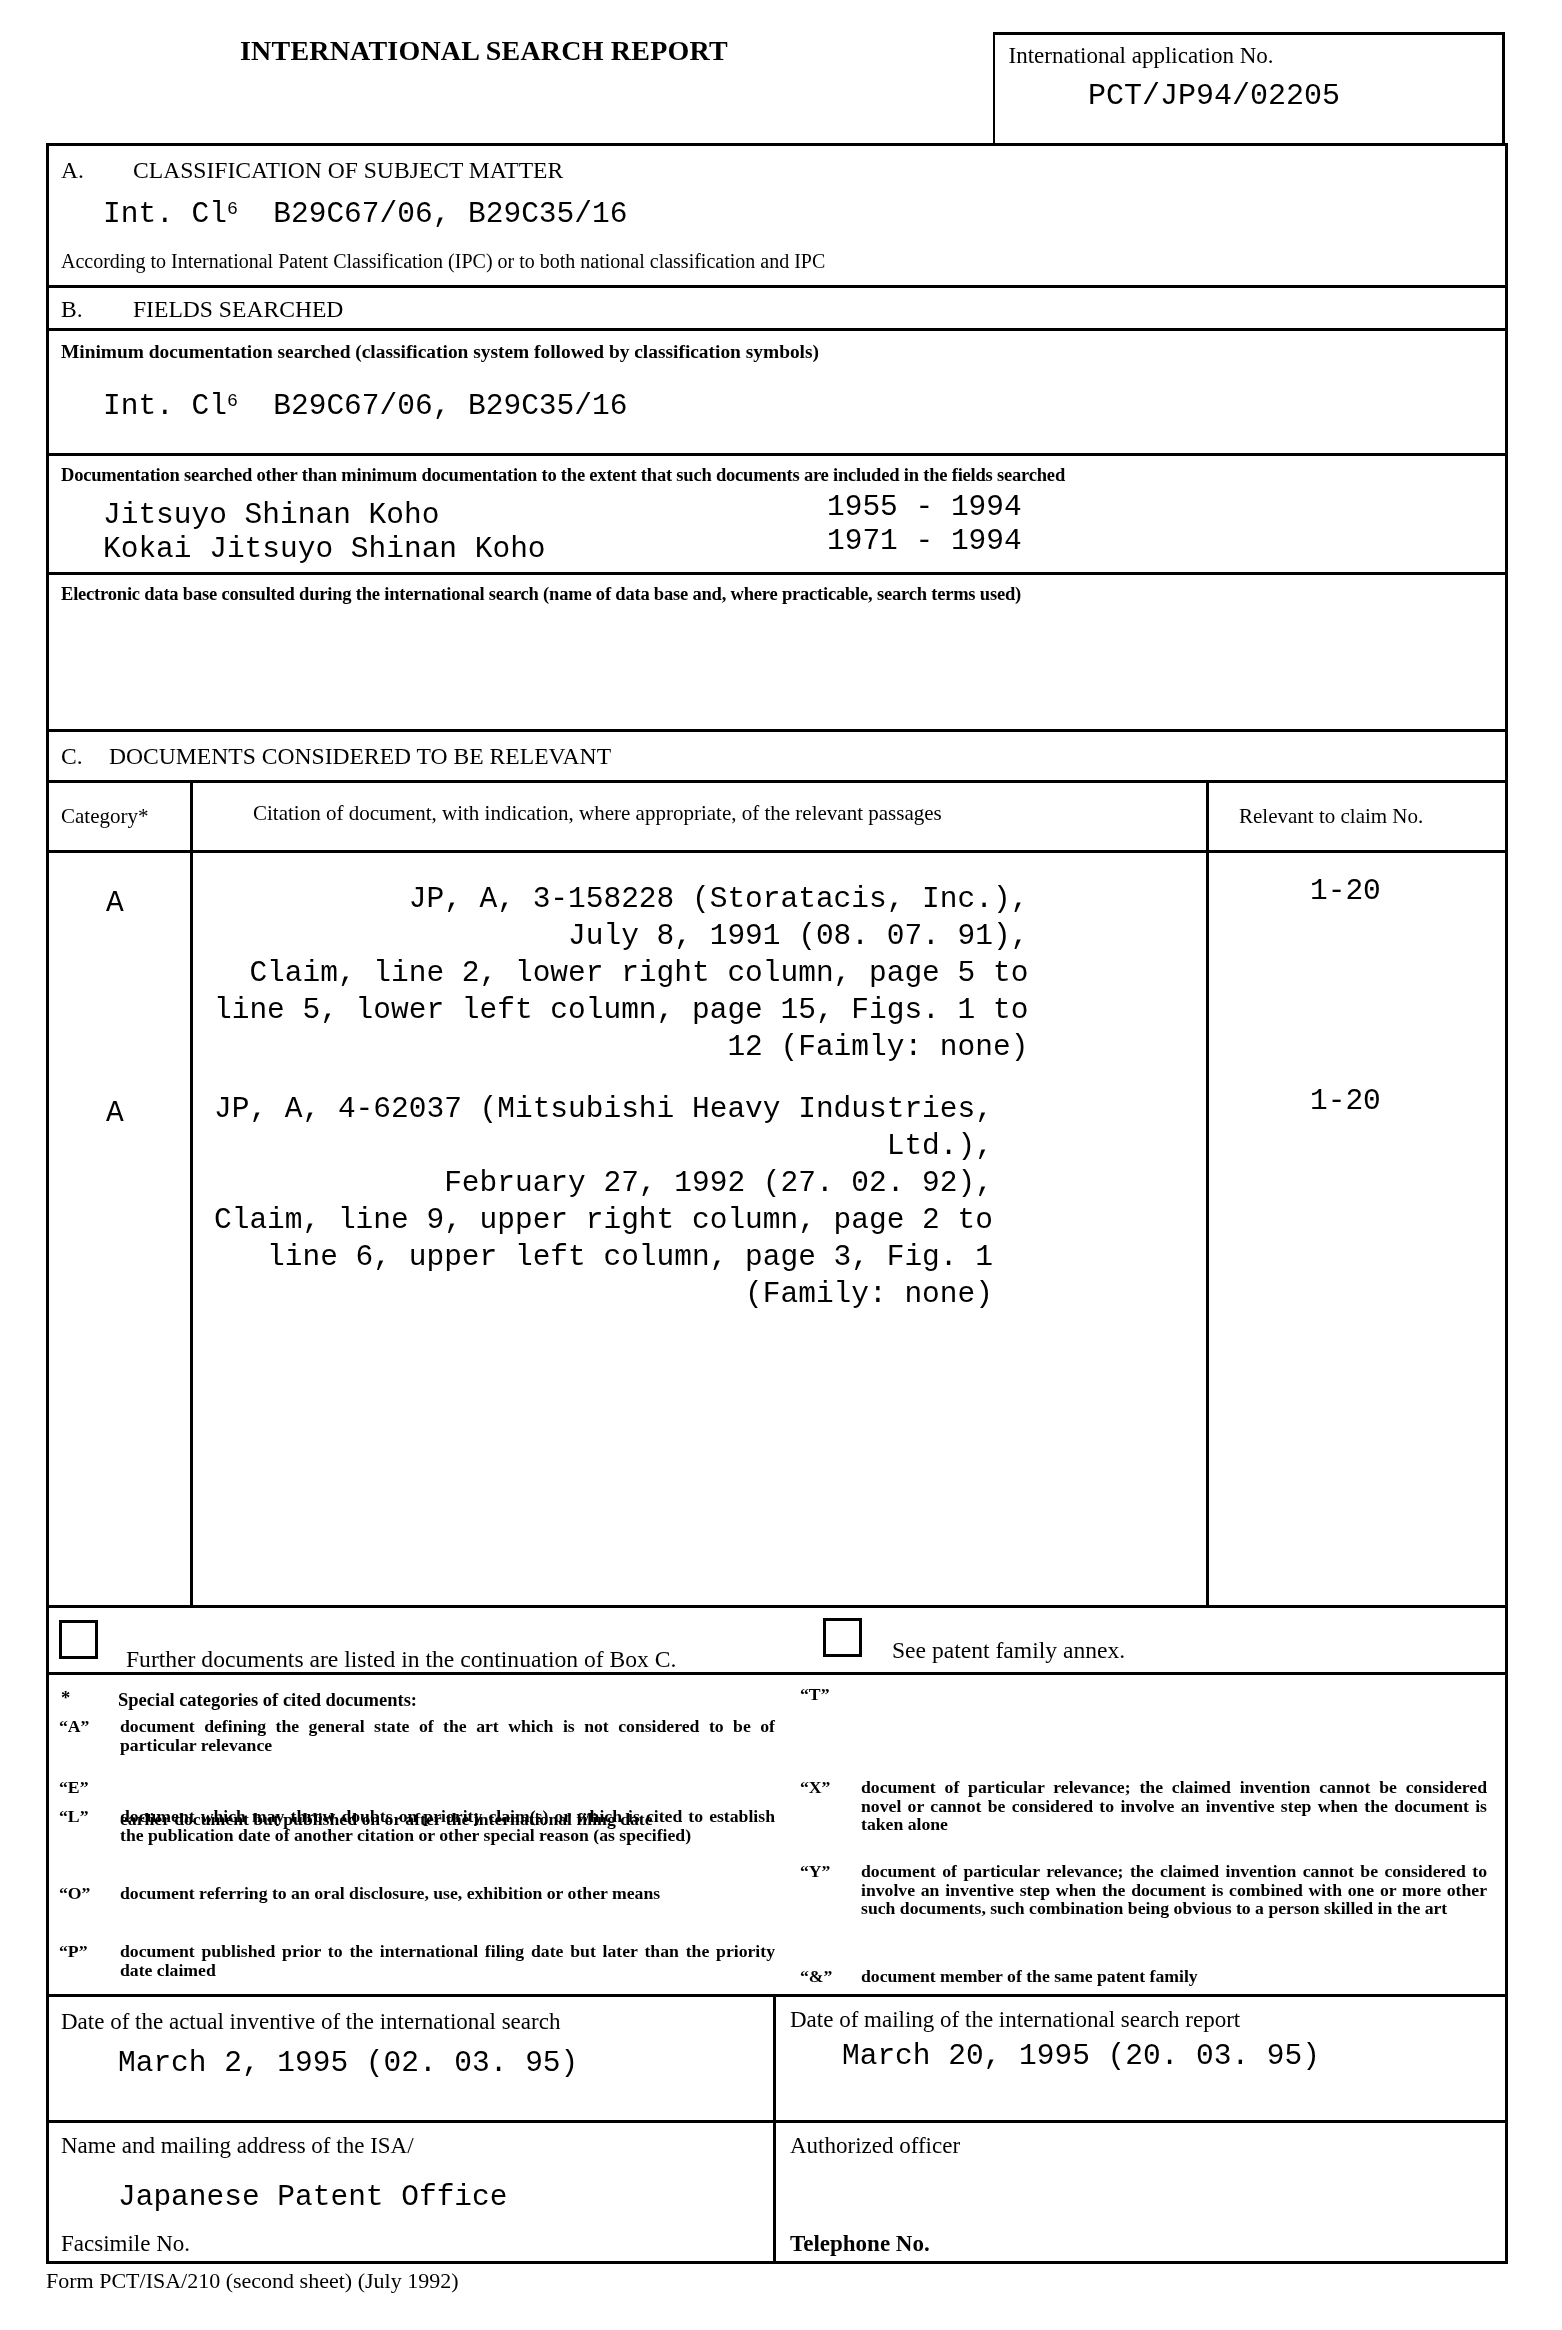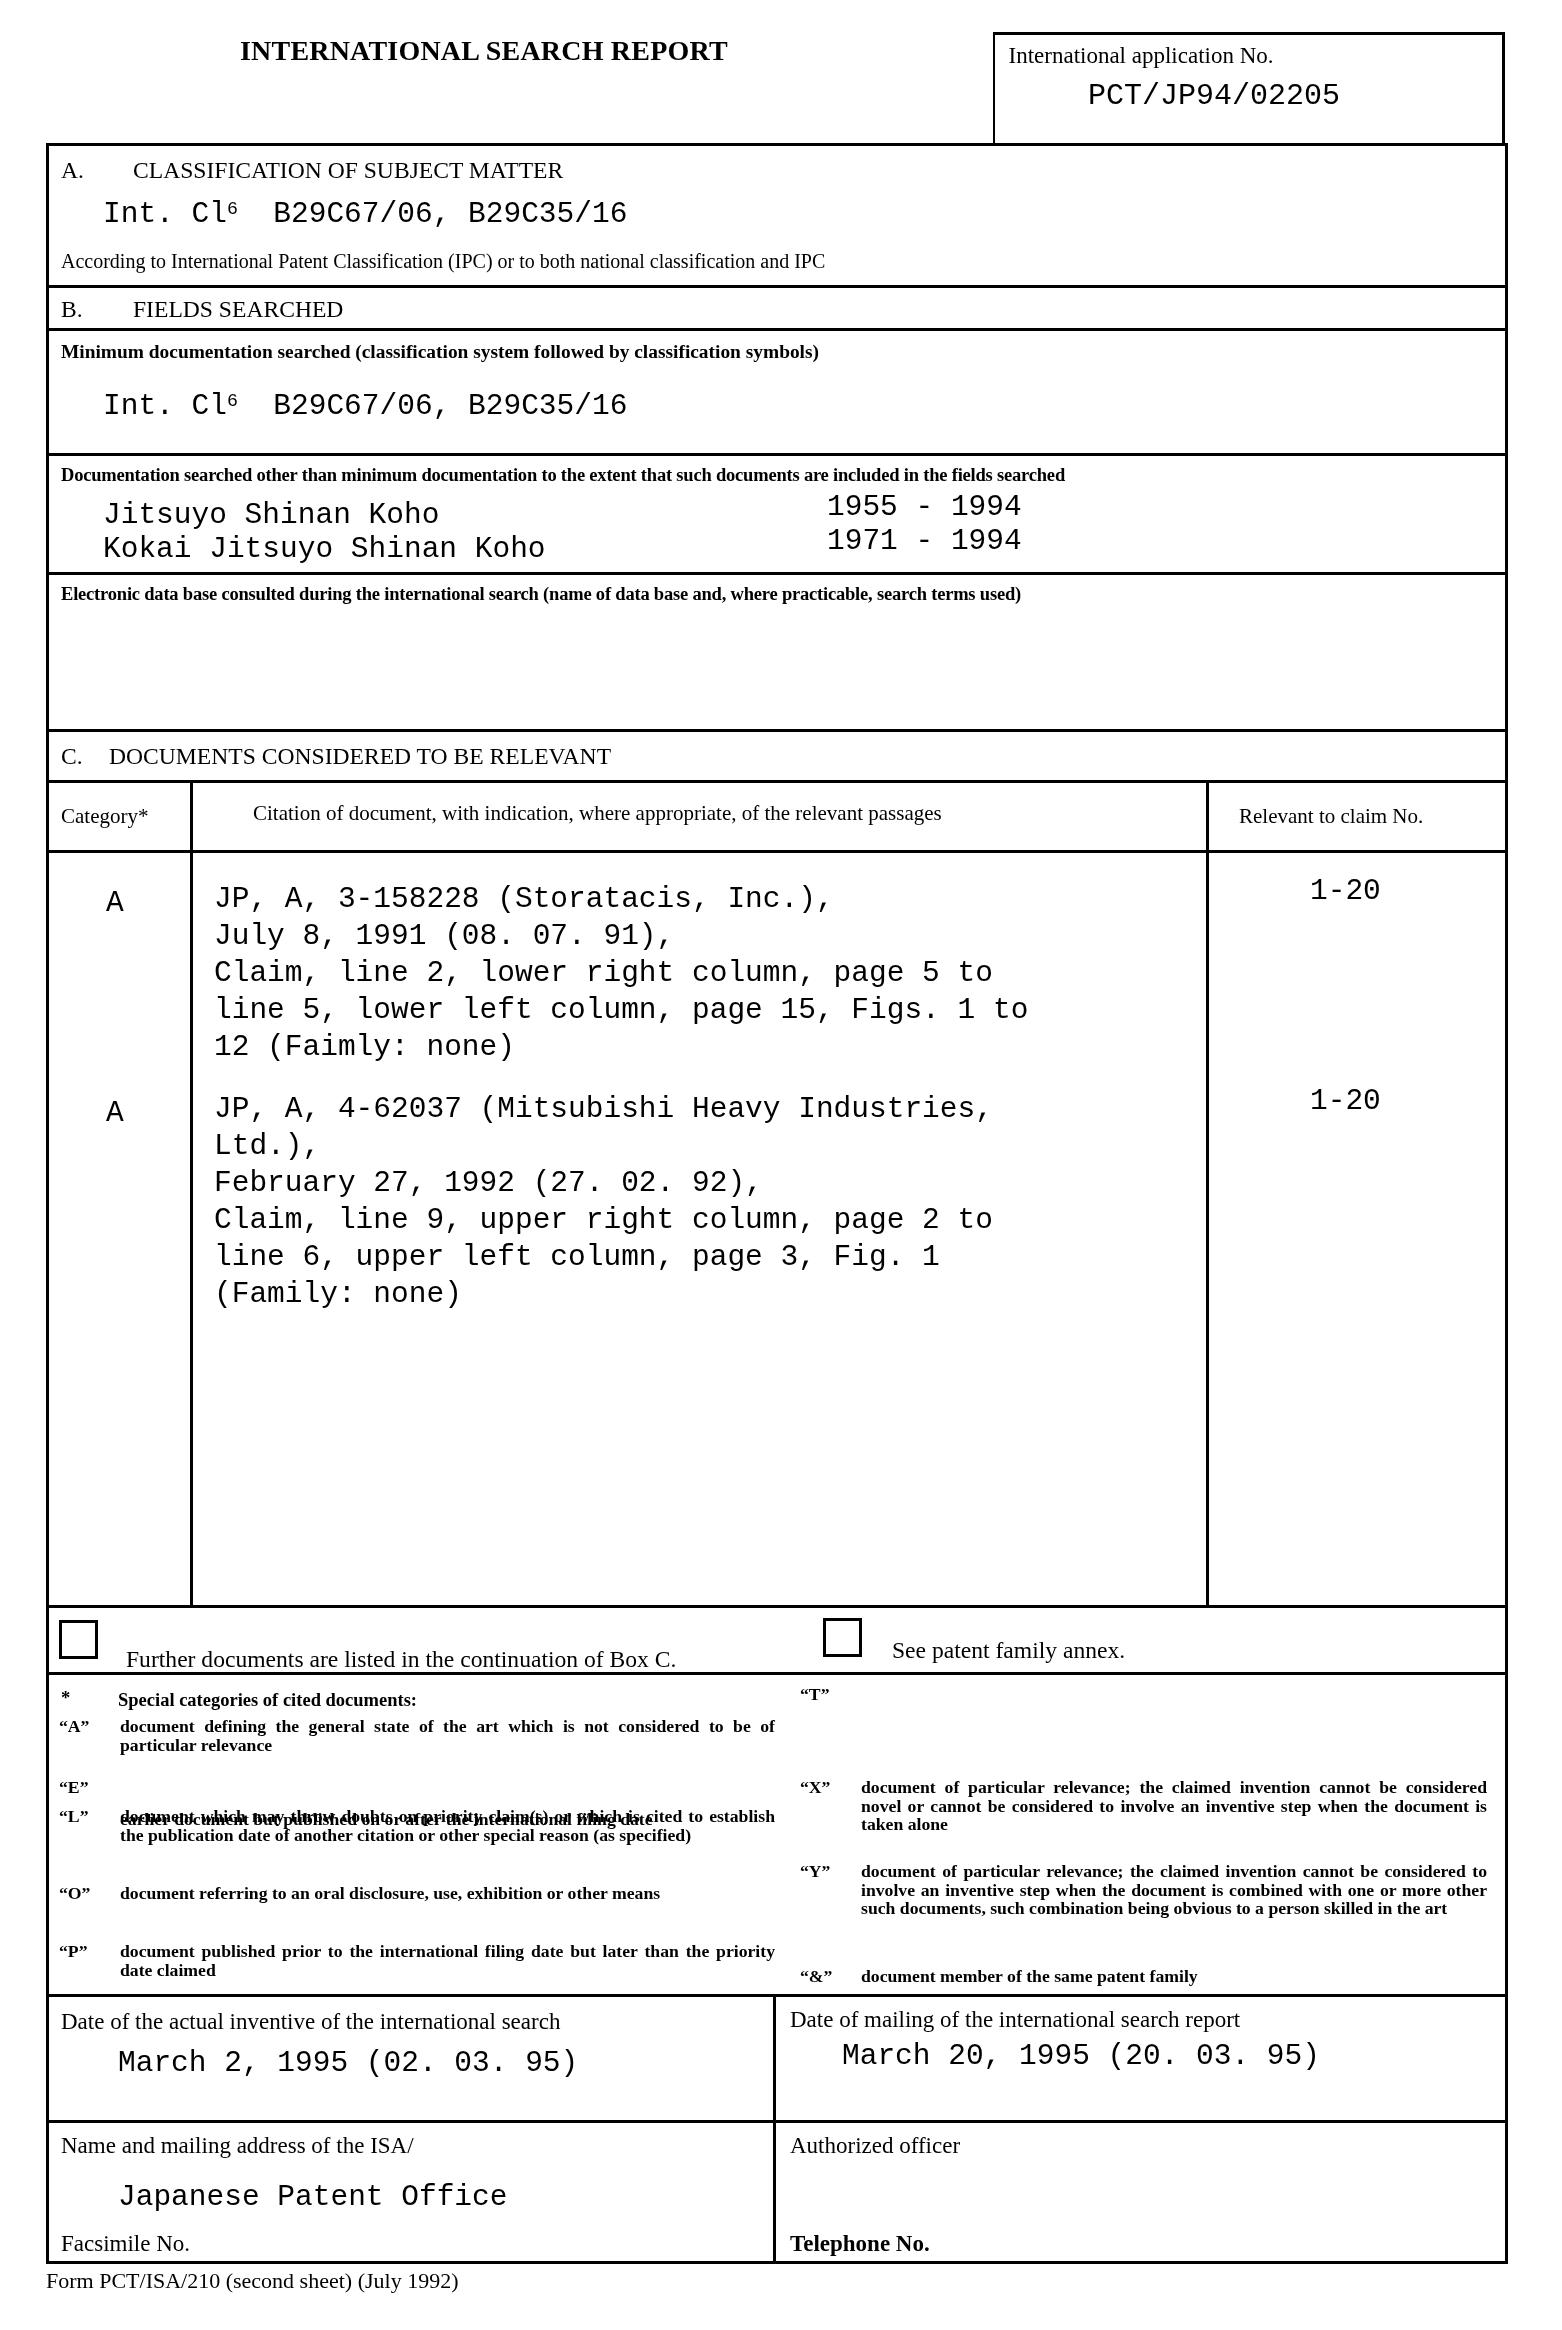--- a/index.html
+++ b/index.html
@@ -3,21 +3,21 @@
   <meta charset="utf-8">
   <style>
     html, body { margin: 0; padding: 0; background: #ffffff; }
     body {
       width: 1562px; height: 2330px; position: relative; overflow: hidden;
       color: #000000;
       font-family: "Liberation Serif", "DejaVu Serif", serif;
     }
     .abs { position: absolute; }
     .serif { font-family: "Liberation Serif", "DejaVu Serif", serif; }
-    .mono { font-family: "Liberation Mono", "DejaVu Sans Mono", monospace; }
+    .mono { font-family: "Liberation Mono", "DejaVu Sans Mono", monospace; text-align: right; }
     .bold { font-weight: bold; }
 
     
     .title { left: 240px; top: 35px; font-size: 28px; font-weight: bold; letter-spacing: 0.2px; }
 
     
     .appbox { left: 993px; top: 32px; width: 512px; height: 111px;
       border-top: 3.4px solid #000; border-left: 2.5px solid #000; border-right: 3.4px solid #000; box-sizing: border-box; }
     .appbox .lbl { position: absolute; left: 13.5px; top: 8.4px; font-size: 23px; }
     .appbox .val { position: absolute; left: 93px; top: 44px; font-size: 30px; }

